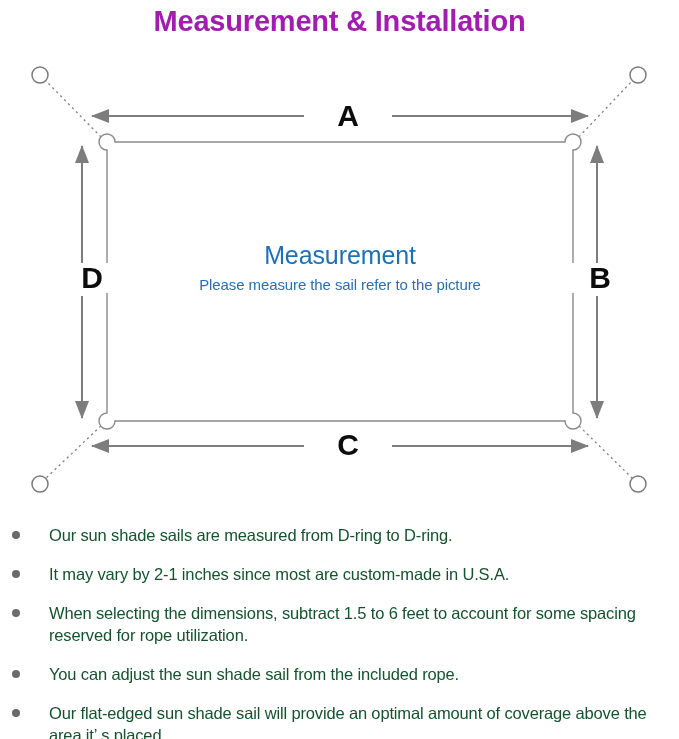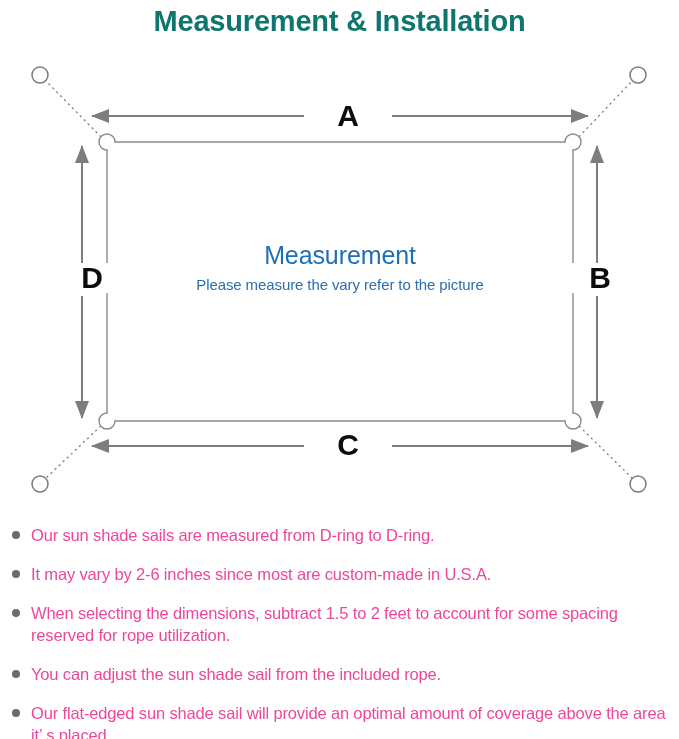--- a/index.html
+++ b/index.html
@@ -18,21 +18,21 @@
 
   
   #page-title {
     position: absolute;
     top: 2px;
     left: 0;
     width: 679px;
     text-align: center;
     font-size: 29px;
     font-weight: bold;
-    color: #0f766e;
+    color: #a21caf;
     letter-spacing: -0.2px;
     line-height: 38px;
     white-space: nowrap;
   }
 
   
   #diagram-area {
     position: absolute;
     top: 0;
     left: 0;
@@ -89,26 +89,26 @@
 
   
   #notes-list {
     position: absolute;
     left: 0;
     top: 524px;
     width: 679px;
   }
   .note-item {
     position: relative;
-    padding-left: 31px;
+    padding-left: 49px;
     padding-right: 4px;
     margin-bottom: 17px;
     font-size: 16.5px;
     line-height: 22px;
-    color: #ec4899;
+    color: #14532d;
     letter-spacing: -0.15px;
   }
   .note-bullet {
     position: absolute;
     left: 12px;
     top: 7px;
     width: 8px;
     height: 8px;
     border-radius: 50%;
     background: #6b6b6b;
@@ -156,41 +156,41 @@
 
     <line x1="82" y1="265" x2="82" y2="146" stroke="#7d7d7d" stroke-width="2" marker-end="url(#arrowhead-end)"></line>
     <line x1="82" y1="296" x2="82" y2="418" stroke="#7d7d7d" stroke-width="2" marker-end="url(#arrowhead-end)"></line>
 
     <line x1="597" y1="265" x2="597" y2="146" stroke="#7d7d7d" stroke-width="2" marker-end="url(#arrowhead-end)"></line>
     <line x1="597" y1="296" x2="597" y2="418" stroke="#7d7d7d" stroke-width="2" marker-end="url(#arrowhead-end)"></line>
   </svg>
 
   <div id="measurement-block">
     <div id="measurement-heading">Measurement</div>
-    <div id="measurement-subheading">Please measure the vary refer to the picture</div>
+    <div id="measurement-subheading">Please measure the sail refer to the picture</div>
   </div>
 
   <div class="dim-letter" id="dim-a">A</div>
   <div class="dim-letter" id="dim-b">B</div>
   <div class="dim-letter" id="dim-c">C</div>
   <div class="dim-letter" id="dim-d">D</div>
 </div>
 
 <div id="notes-list">
   <div class="note-item">
     <span class="note-bullet"></span>
     <span>Our sun shade sails are measured from D-ring to D-ring.</span>
   </div>
   <div class="note-item">
     <span class="note-bullet"></span>
-    <span>It may vary by 2-6 inches since most are custom-made in U.S.A.</span>
+    <span>It may vary by 2-1 inches since most are custom-made in U.S.A.</span>
   </div>
   <div class="note-item">
     <span class="note-bullet"></span>
-    <span>When selecting the dimensions, subtract 1.5 to 2 feet to account for some spacing reserved for rope utilization.</span>
+    <span>When selecting the dimensions, subtract 1.5 to 6 feet to account for some spacing reserved for rope utilization.</span>
   </div>
   <div class="note-item">
     <span class="note-bullet"></span>
     <span>You can adjust the sun shade sail from the included rope.</span>
   </div>
   <div class="note-item">
     <span class="note-bullet"></span>
     <span>Our flat-edged sun shade sail will provide an optimal amount of coverage above the area it’ s placed.</span>
   </div>
 </div>

